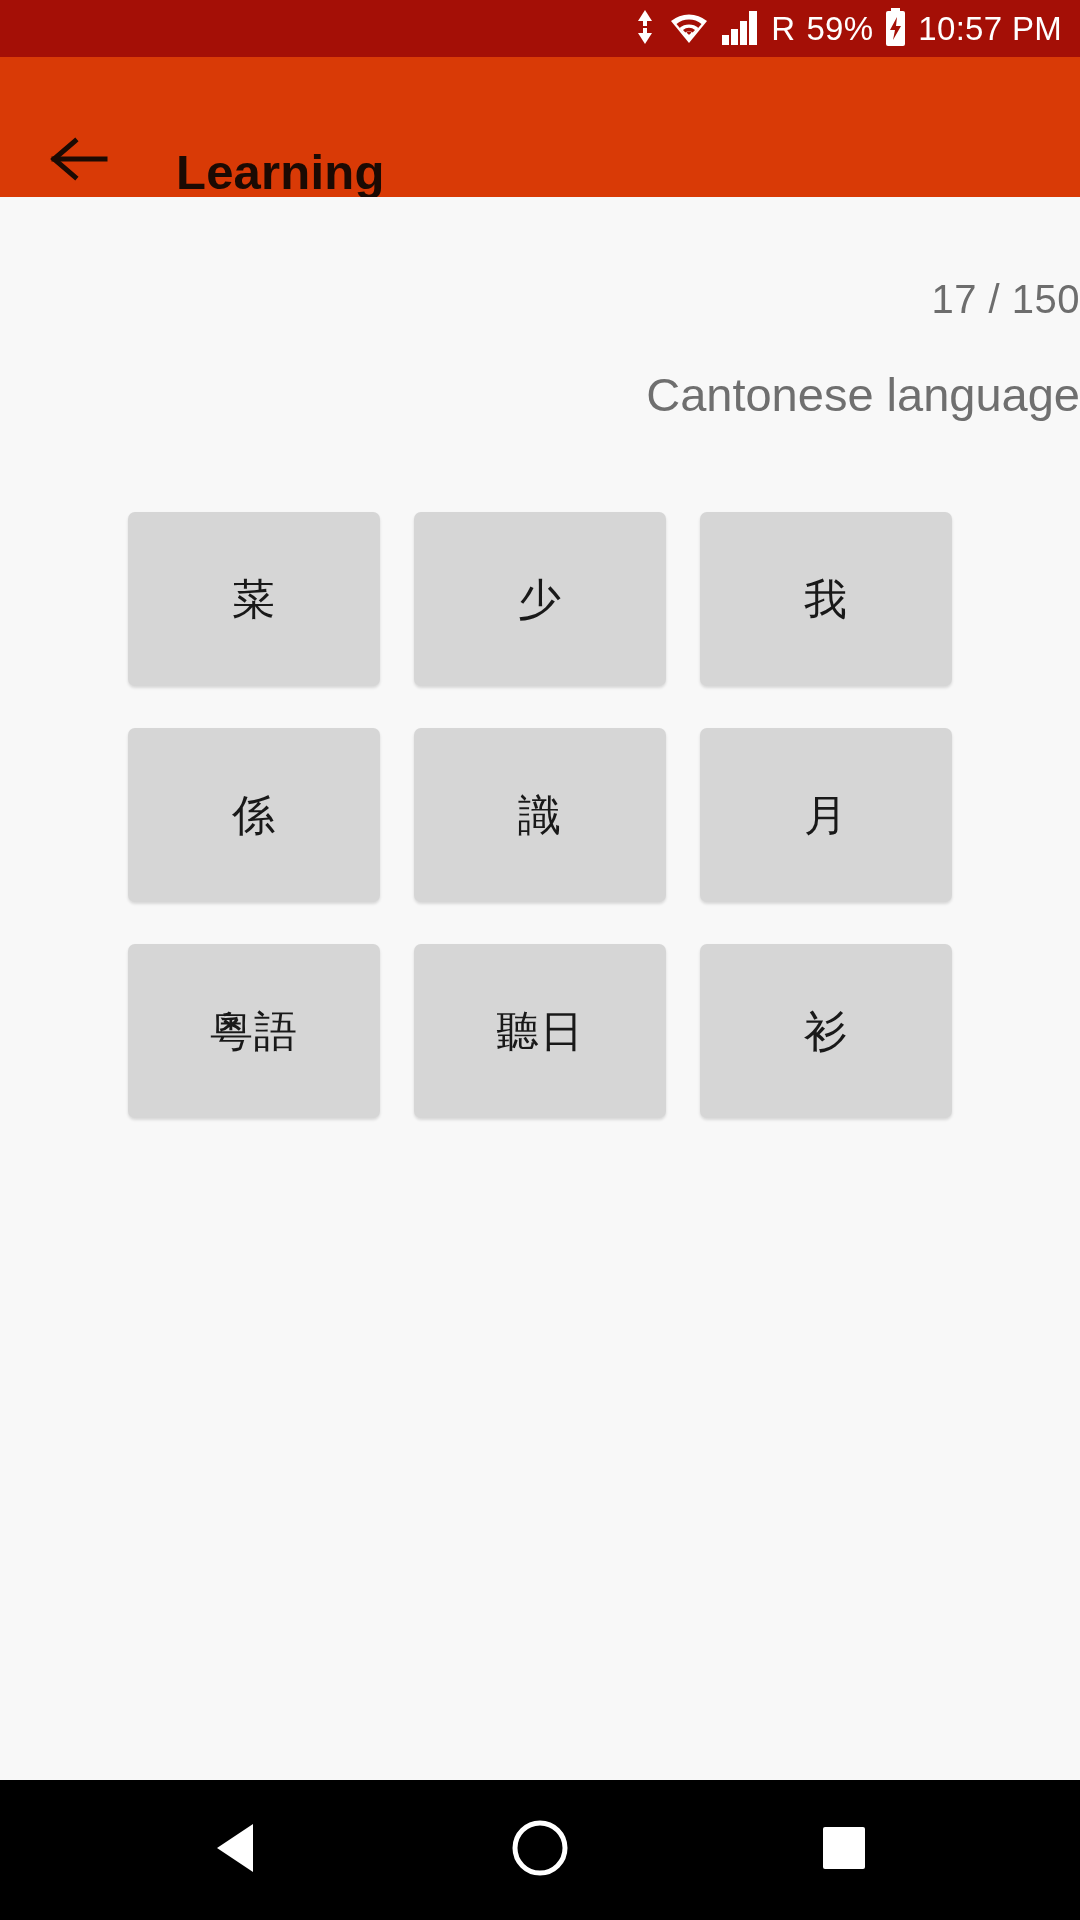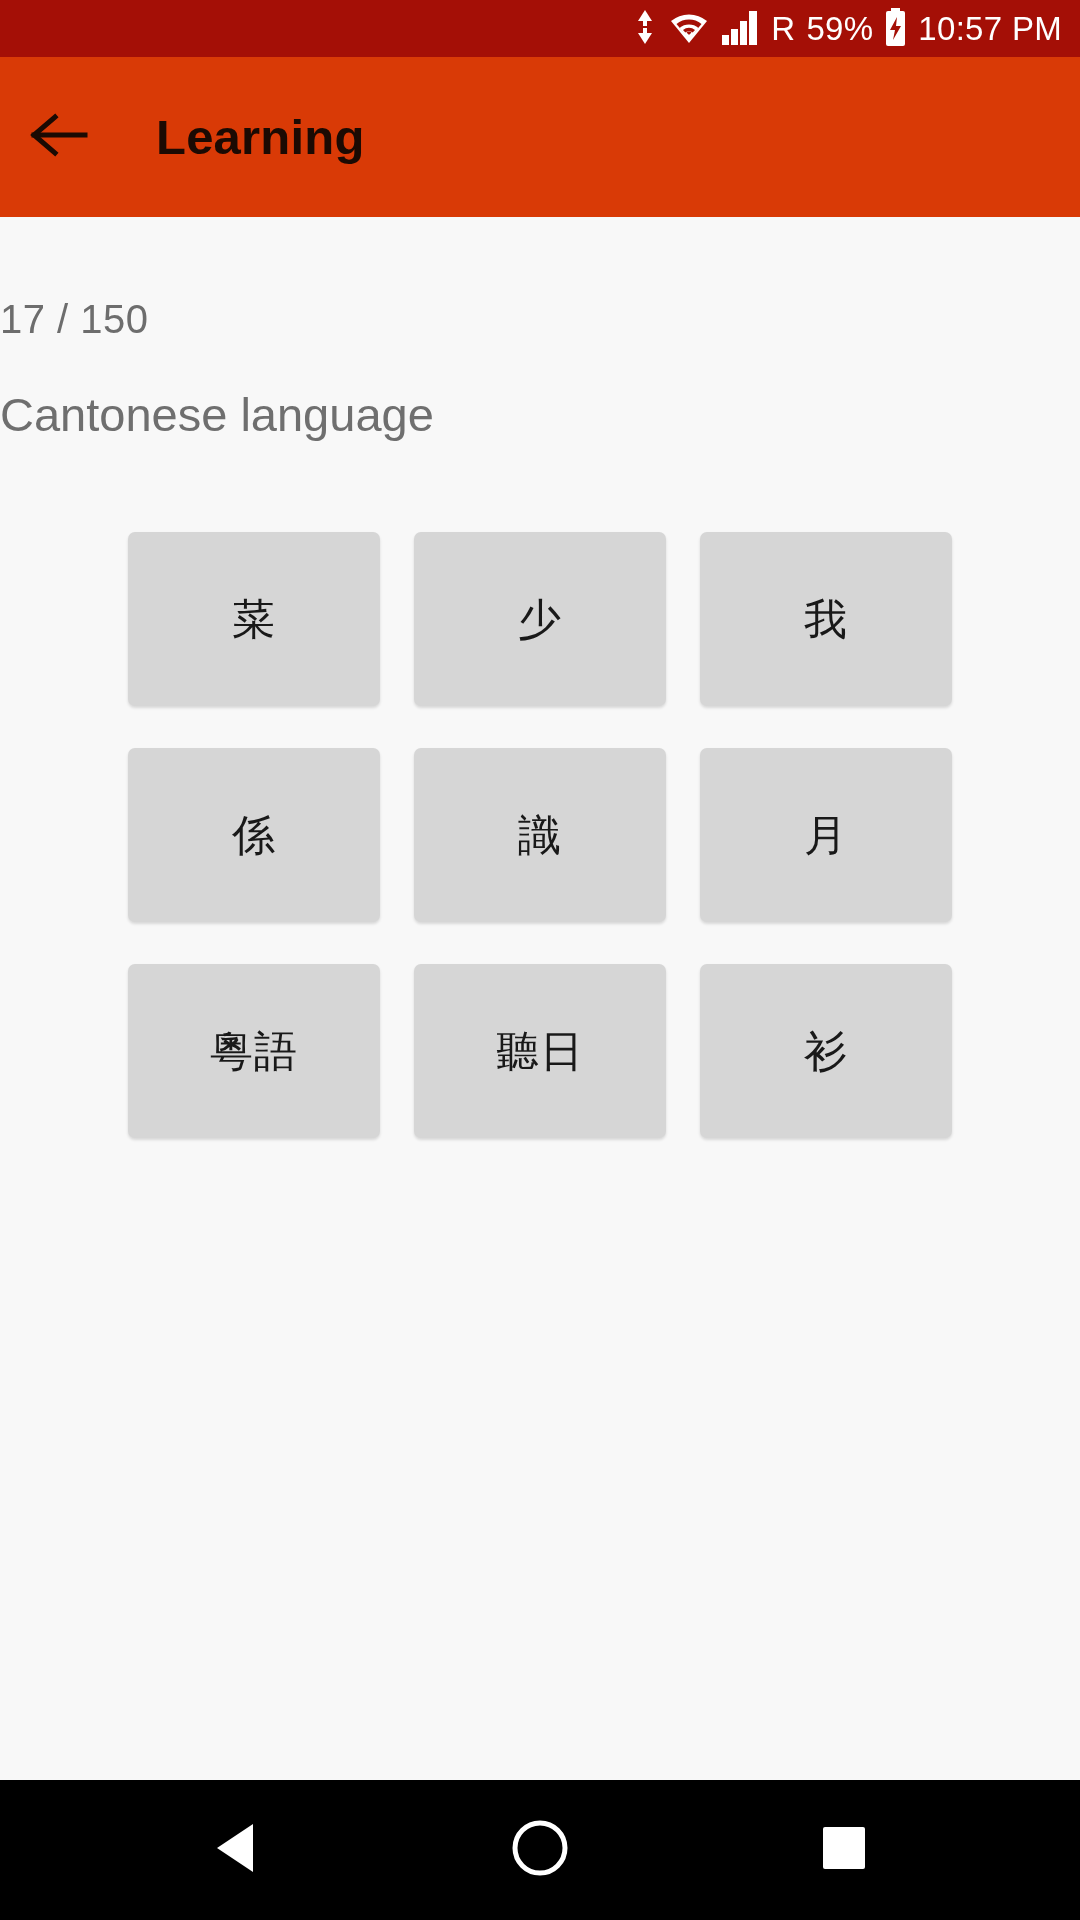--- a/index.html
+++ b/index.html
@@ -47,25 +47,25 @@
     font-weight: 400;
     letter-spacing: 0.3px;
     line-height: 1;
     white-space: nowrap;
   }
 
   .status-icon { display: block; }
 
   
   .app-bar {
-    height: 160px;
+    height: 140px;
     background: #d93a06;
     display: flex;
-    align-items: center;
-    padding-left: 24px;
+    align-items: flex-end;
+    padding-left: 44px;
     flex: 0 0 auto;
   }
 
   .back-button {
     width: 72px;
     height: 72px;
     display: flex;
     align-items: center;
     justify-content: center;
     cursor: pointer;
@@ -79,21 +79,21 @@
     letter-spacing: 0.2px;
     line-height: 1;
   }
 
   
   .content {
     flex: 1 1 auto;
     background: #f8f8f8;
     display: flex;
     flex-direction: column;
-    align-items: flex-start;
+    align-items: flex-end;
     overflow: hidden;
   }
 
   .progress-counter {
     margin-top: 82px;
     color: #6d6d6d;
     font-size: 40px;
     line-height: 1;
     letter-spacing: 0.5px;
   }

